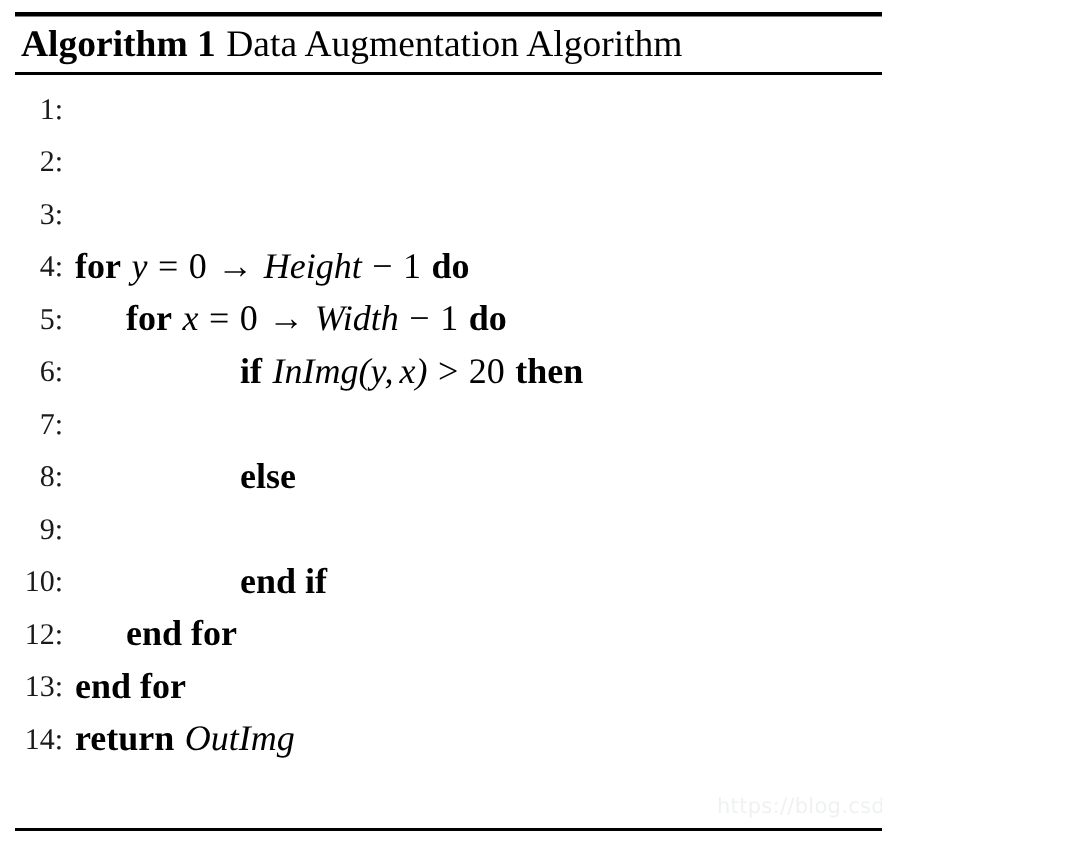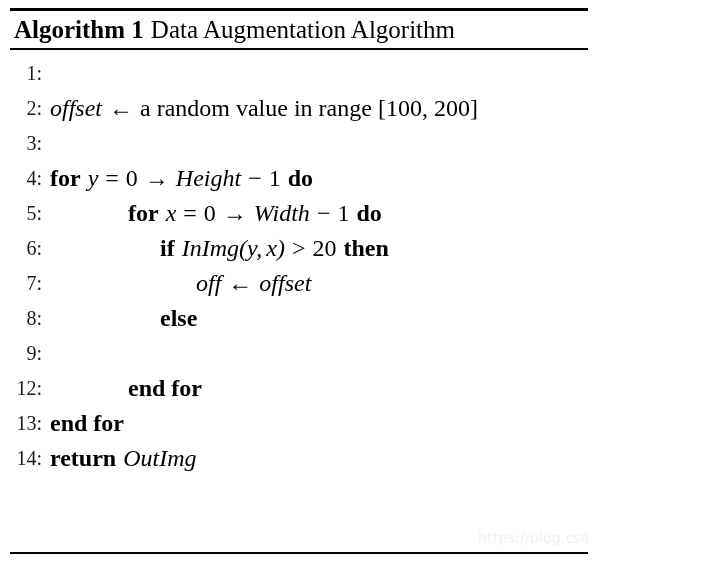--- a/index.html
+++ b/index.html
@@ -62,21 +62,21 @@
     color: #1a1a1a;
   }
   .code {
     position: absolute;
     top: 0;
     font-size: 24px;
     line-height: 35px;
   }
   
   .ind0 { left: 50px; }
-  .ind1 { left: 84px; margin-left: 44px; }
+  .ind1 { left: 84px; }
   .ind2 { left: 160px; }
   .ind3 { left: 196px; }
 
   
   .kw   { font-weight: bold; font-style: normal; }
   .mv   { font-style: italic; }
   .rm   { font-style: normal; }
   .op   { font-style: normal; }
   .num  { font-style: normal; }
   .sp   { display: inline-block; width: 7px; }
@@ -109,21 +109,20 @@
   <div class="rule rule-mid"></div>
 
   <div class="body">
 
     <div class="row">
       <span class="lineno">1:</span>
     </div>
 
     <div class="row">
       <span class="lineno">2:</span>
-      <span class="code ind0"><span class="mv">offset</span><span class="sp"></span><span class="op">←</span><span class="sp"></span><span class="rm">a random value in range [100, 200]</span></span>
     </div>
 
     <div class="row">
       <span class="lineno">3:</span>
     </div>
 
     <div class="row">
       <span class="lineno">4:</span>
       <span class="code ind0"><span class="kw">for</span><span class="sp"></span><span class="mv">y</span><span class="sp"></span><span class="op">=</span><span class="sp"></span><span class="num">0</span><span class="sp"></span><span class="op">→</span><span class="sp"></span><span class="mv">Height</span><span class="sp"></span><span class="op">−</span><span class="sp"></span><span class="num">1</span><span class="sp"></span><span class="kw">do</span></span>
     </div>
@@ -133,32 +132,35 @@
       <span class="code ind1"><span class="kw">for</span><span class="sp"></span><span class="mv">x</span><span class="sp"></span><span class="op">=</span><span class="sp"></span><span class="num">0</span><span class="sp"></span><span class="op">→</span><span class="sp"></span><span class="mv">Width</span><span class="sp"></span><span class="op">−</span><span class="sp"></span><span class="num">1</span><span class="sp"></span><span class="kw">do</span></span>
     </div>
 
     <div class="row">
       <span class="lineno">6:</span>
       <span class="code ind2"><span class="kw">if</span><span class="sp"></span><span class="mv">InImg</span><span class="mv">(</span><span class="mv">y</span><span class="mv">,</span><span class="spn"></span><span class="mv">x</span><span class="mv">)</span><span class="sp"></span><span class="op">&gt;</span><span class="sp"></span><span class="num">20</span><span class="sp"></span><span class="kw">then</span></span>
     </div>
 
     <div class="row">
       <span class="lineno">7:</span>
-      <span class="code ind3"><span class="mv">off</span><span class="sp"></span><span class="op">←</span><span class="sp"></span><span class="mv">offset</span></span>
     </div>
 
     <div class="row">
       <span class="lineno">8:</span>
       <span class="code ind2"><span class="kw">else</span></span>
     </div>
 
     <div class="row">
       <span class="lineno">9:</span>
     </div>
 
+    <div class="row">
+      <span class="lineno">10:</span>
+      <span class="code ind2"><span class="kw">end if</span></span>
+    </div>
 
 
     <div class="row">
       <span class="lineno">12:</span>
       <span class="code ind1"><span class="kw">end for</span></span>
     </div>
 
     <div class="row">
       <span class="lineno">13:</span>
       <span class="code ind0"><span class="kw">end for</span></span>

